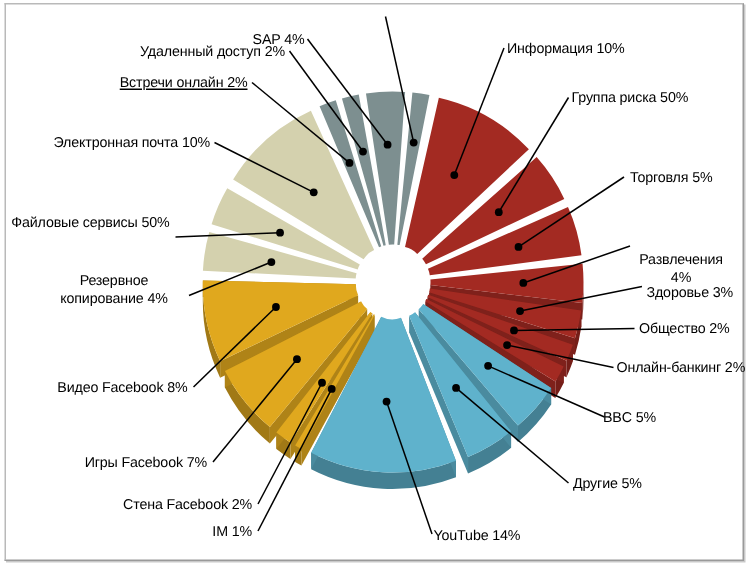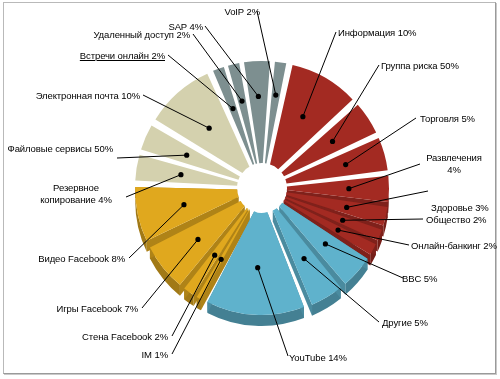--- a/index.html
+++ b/index.html
@@ -157,37 +157,36 @@
         <line x1="205" y1="26" x2="258.3919383643409" y2="96.4710871296218" stroke="#000" stroke-width="1"></line>
         <circle cx="258.3919383643409" cy="96.4710871296218" r="2.6" fill="#000"></circle>
         <line x1="257" y1="11" x2="275.78378393360276" y2="95.05652846771994" stroke="#000" stroke-width="1"></line>
         <circle cx="275.78378393360276" cy="95.05652846771994" r="2.6" fill="#000"></circle>
       </g>
   </svg>
 
   <div class="label-text" style="left:338px; top:27px;">Информация 10%</div>
   <div class="label-text" style="left:381px; top:60px;">Группа риска 50%</div>
   <div class="label-text" style="left:420px; top:113px;">Торговля 5%</div>
-  <div class="label-text center-align" style="left:424px; top:152px; width:60px;text-align:center;">
+  <div class="label-text center-align" style="left:424px; top:168px; width:60px;text-align:center;">
     <span>Развлечения</span><br>
     <span>4%</span>
   </div>
-  <div class="label-text" style="left:431px; top:202px;text-align:center;">Здоровье 3%</div>
+  <div class="label-text" style="left:431px; top:190px;text-align:center;">Здоровье 3%</div>
   <div class="label-text" style="left:426px; top:214px;">Общество 2%</div>
   <div class="label-text" style="left:411px; top:240px;">Онлайн-банкинг 2%</div>
   <div class="label-text" style="left:402px; top:273px;text-align:center;">BBC 5%</div>
   <div class="label-text" style="left:382px; top:317px;">Другие 5%</div>
   <div class="label-text" style="left:289px; top:352px;">YouTube 14%</div>
   <div class="label-text right-align" style="left:108px; top:349px; width:60px;">IM 1%</div>
   <div class="label-text right-align" style="left:40px; top:331px; width:128px;">Стена Facebook 2%</div>
   <div class="label-text right-align" style="left:28px; top:303px; width:110px;">Игры Facebook 7%</div>
   <div class="label-text right-align" style="left:8px; top:253px; width:117px;">Видео Facebook 8%</div>
   <div class="label-text center-align" style="left:30px; top:182px; width:92px;">
     <span>Резервное</span><br>
     <span>копирование 4%</span>
   </div>
   <div class="label-text right-align" style="left:3px; top:143px; width:110px;">Файловые сервисы 50%</div>
   <div class="label-text right-align" style="left:13px; top:90px; width:127px;">Электронная почта 10%</div>
   <div class="label-text right-align" style="left:55px; top:50px; width:110px;text-decoration:underline;">Встречи онлайн 2%</div>
   <div class="label-text right-align" style="left:65px; top:29px; width:125px;">Удаленный доступ 2%</div>
   <div class="label-text right-align" style="left:120px; top:21px; width:83px;">SAP 4%</div>
-  <div class="label-text right-align" style="left:180px; top:6px; width:80px;">VoIP 2%</div>
 </div>
 
 </body></html>

